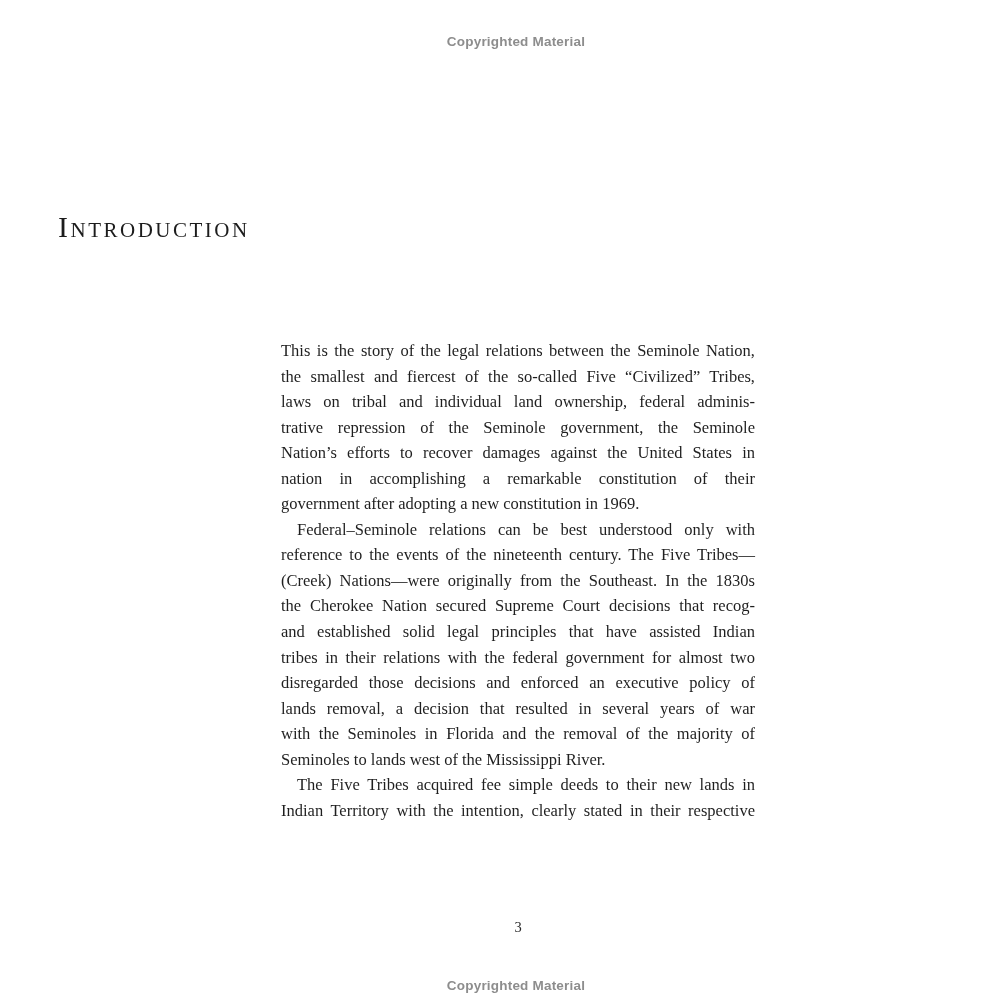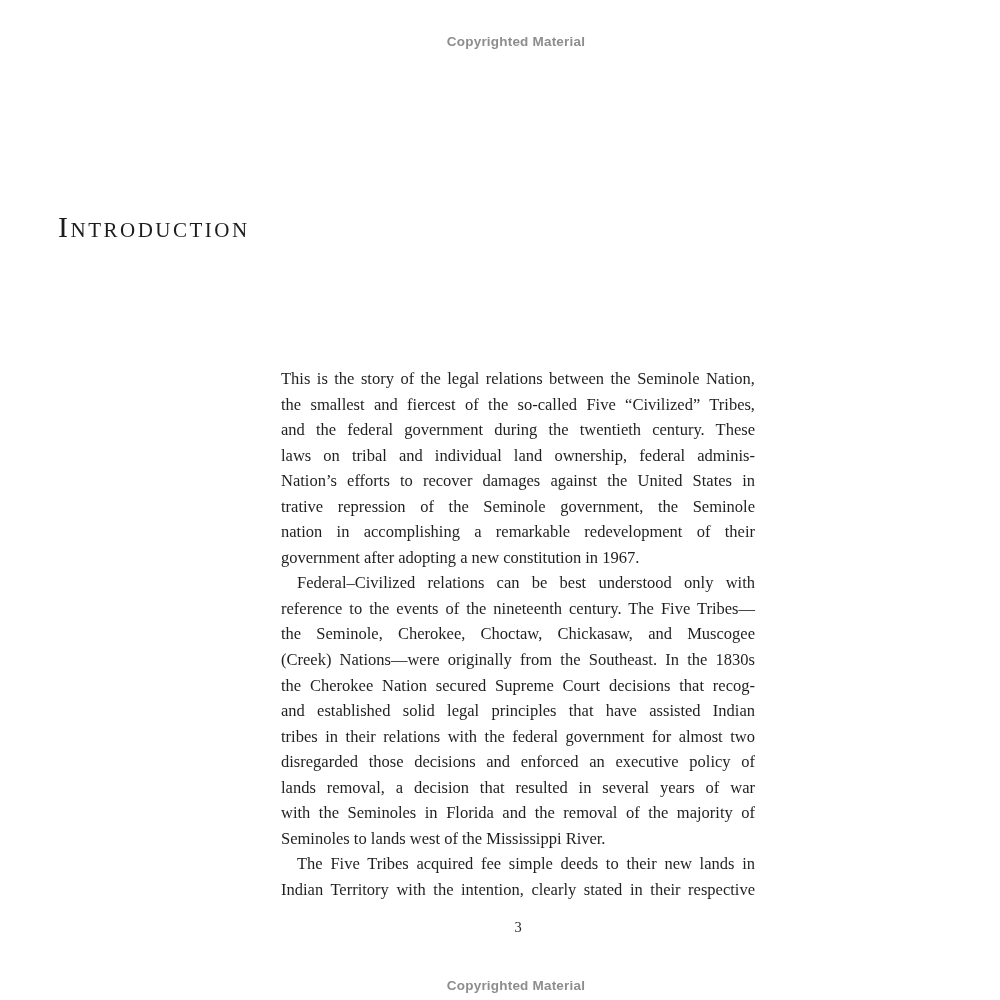--- a/index.html
+++ b/index.html
@@ -33,21 +33,21 @@
     text-align: left;
     font-variant: small-caps;
     font-size: 30px;
     letter-spacing: 2.5px;
     color: #1c1c1c;
     font-weight: 400;
     padding-left: 42px;
   }
   .body-text {
     position: absolute;
-    top: 348px;
+    top: 320px;
     left: 257px;
     width: 490px;
     font-size: 16.5px;
     line-height: 21.55px;
     color: #1f1f1f;
   }
   .line {
     text-align: justify;
     text-align-last: justify;
     white-space: normal;
@@ -70,31 +70,29 @@
 <div class="page">
 
   <div class="watermark top">Copyrighted Material</div>
 
   <div class="chapter-title">Introduction</div>
 
   <div class="body-text">
       <div class="para">
         <div class="line">This is the story of the legal relations between the Seminole Nation,</div>
         <div class="line">the smallest and fiercest of the so-called Five “Civilized” Tribes,</div>
-        <div class="line">and the federal government during the twentieth century. These</div>
         <div class="line">laws on tribal and individual land ownership, federal adminis-</div>
+        <div class="line">trative repression of the Seminole government, the Seminole</div>
         <div class="line">Nation’s efforts to recover damages against the United States in</div>
-        <div class="line">trative repression of the Seminole government, the Seminole</div>
-        <div class="line">nation in accomplishing a remarkable redevelopment of their</div>
-        <div class="line para-end">government after adopting a new constitution in 1967.</div>
+        <div class="line">nation in accomplishing a remarkable constitution of their</div>
+        <div class="line para-end">government after adopting a new constitution in 1969.</div>
       </div>
       <div class="para">
-        <div class="line indent">Federal–Civilized relations can be best understood only with</div>
+        <div class="line indent">Federal–Seminole relations can be best understood only with</div>
         <div class="line">reference to the events of the nineteenth century. The Five Tribes—</div>
-        <div class="line">the Seminole, Cherokee, Choctaw, Chickasaw, and Muscogee</div>
         <div class="line">(Creek) Nations—were originally from the Southeast. In the 1830s</div>
         <div class="line">the Cherokee Nation secured Supreme Court decisions that recog-</div>
         <div class="line">and established solid legal principles that have assisted Indian</div>
         <div class="line">tribes in their relations with the federal government for almost two</div>
         <div class="line">disregarded those decisions and enforced an executive policy of</div>
         <div class="line">lands removal, a decision that resulted in several years of war</div>
         <div class="line">with the Seminoles in Florida and the removal of the majority of</div>
         <div class="line para-end">Seminoles to lands west of the Mississippi River.</div>
       </div>
       <div class="para">

